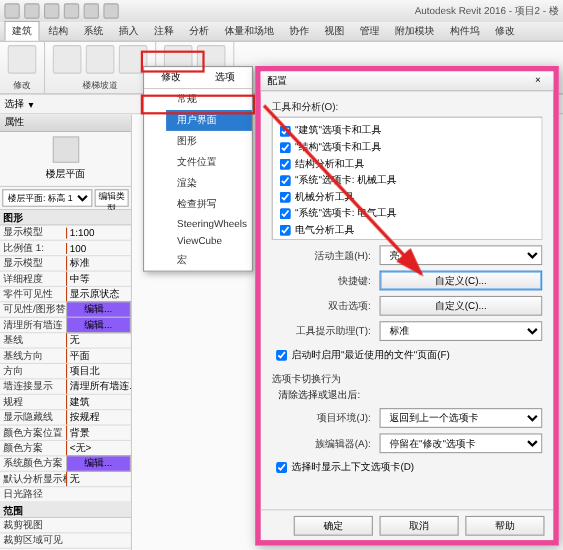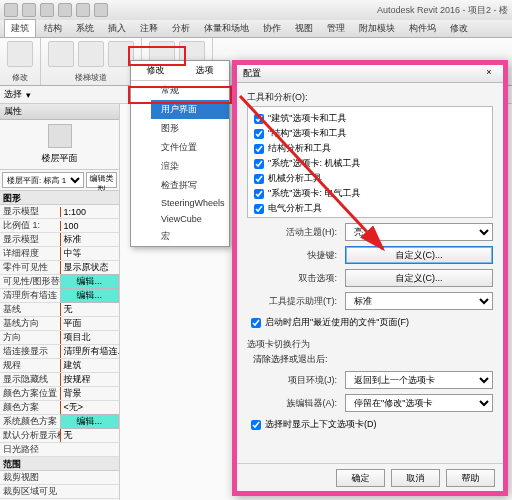--- a/index.html
+++ b/index.html
@@ -21,21 +21,21 @@
   .props-head { height: 16px; background: linear-gradient(#eaeaea,#d6d6d6); padding: 1px 4px; border-bottom: 1px solid #bbb; }
   .props-type { display: flex; align-items: center; padding: 4px; gap: 4px; border-bottom: 1px solid #ccc; flex-direction: column; }
   .type-icon { width: 24px; height: 24px; background: #e0e0e0; border: 1px solid #bbb; }
   .props-sel { display: flex; padding: 2px; gap: 2px; border-bottom: 1px solid #ccc; }
   .props-sel select, .props-sel button { flex: 1; font-size: 8px; height: 16px; border: 1px solid #aaa; background: #fff; }
   .props-grid { flex: 1; overflow-y: auto; }
   .pg-row { display: flex; border-bottom: 1px solid #ddd; height: 14px; align-items: center; }
   .pg-head { background: #e8e8e8; font-weight: bold; padding: 1px 3px; height: 14px; border-bottom: 1px solid #ccc; }
   .pg-label { width: 50%; padding: 0 3px; color: #333; overflow: hidden; white-space: nowrap; }
   .pg-val { width: 50%; padding: 0 3px; border-left: 1px solid #c2410c; overflow: hidden; white-space: nowrap; }
-  .pg-val.btn { background: #5eead4; border: 1px solid #bbb; text-align: center; }
+  .pg-val.btn { background: #8b5cf6; border: 1px solid #bbb; text-align: center; }
   .canvas { flex: 1; background: #fafafa; position: relative; }
   .menu { position: absolute; left: 130px; top: 60px; width: 100px; background: #fff; border: 1px solid #999; box-shadow: 2px 2px 6px rgba(0,0,0,.3); }
   .menu-top { display: flex; border-bottom: 1px solid #ccc; }
   .menu-top div { flex: 1; padding: 3px 6px; text-align: center; }
   .menu-item { padding: 3px 10px; color: #333; cursor: pointer; margin-left: 20px; }
   .menu-item.sel { background: #2a7cd0; color: #fff; }
   .redbox1 { position: absolute; left: 128px; top: 46px; width: 58px; height: 20px; border: 2px solid #e02020; pointer-events: none; }
   .redbox2 { position: absolute; left: 128px; top: 86px; width: 104px; height: 18px; border: 2px solid #e02020; pointer-events: none; }
   .dialog { position: absolute; left: 232px; top: 60px; width: 276px; height: 436px; background: #f4f4f4; border: 5px solid #ec4899; box-shadow: 2px 2px 10px rgba(0,0,0,.3); display: flex; flex-direction: column; }
   .dlg-title { height: 18px; background: linear-gradient(#fdfdfd,#e6e6e6); border-bottom: 1px solid #bbb; padding: 2px 6px; display: flex; }
@@ -45,21 +45,21 @@
   .tools-box { border: 1px solid #bbb; background: #fff; padding: 4px 6px; height: 112px; overflow-y: auto; }
   .chk { display: flex; align-items: center; gap: 4px; padding: 1px 0; }
   .chk input { width: 10px; height: 10px; }
   .row { display: flex; align-items: center; margin: 5px 0; gap: 8px; }
   .row-label { text-align: right; width: 90px; color: #333; }
   .row select, .row .btn { flex: 1; height: 18px; border: 1px solid #999; background: #fff; font-size: 9px; padding: 0 4px; }
   .row .btn { background: linear-gradient(#fdfdfd,#e8e8e8); text-align: center; line-height: 16px; cursor: pointer; }
   .row .btn.hl { border: 1px solid #2a7cd0; box-shadow: 0 0 0 1px #7ab7ee inset; }
   .sep-label { margin: 6px 0 2px; color: #333; }
   .dlg-foot { height: 28px; border-top: 1px solid #ccc; display: flex; align-items: center; justify-content: flex-end; gap: 6px; padding: 0 8px; }
-  .dlg-foot .btn { width: 49px; height: 18px; border: 1px solid #999; background: linear-gradient(#fdfdfd,#e8e8e8); text-align: center; line-height: 16px; cursor: pointer; }
+  .dlg-foot .btn { width: 72px; height: 18px; border: 1px solid #999; background: linear-gradient(#fdfdfd,#e8e8e8); text-align: center; line-height: 16px; cursor: pointer; }
   .arrow { position: absolute; pointer-events: none; }
   select { font-size: 9px; }
 </style>
 </head>
 <body>
 
 <div class="titlebar">
   <div class="qat-icon"></div>
   <div class="qat-icon"></div>
   <div class="qat-icon"></div>

